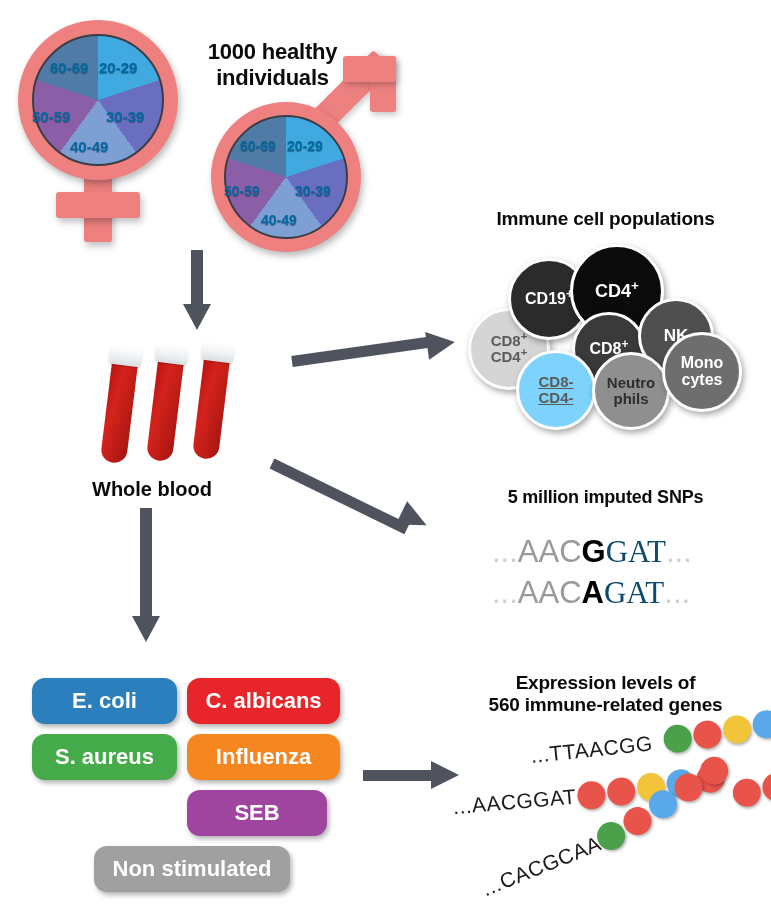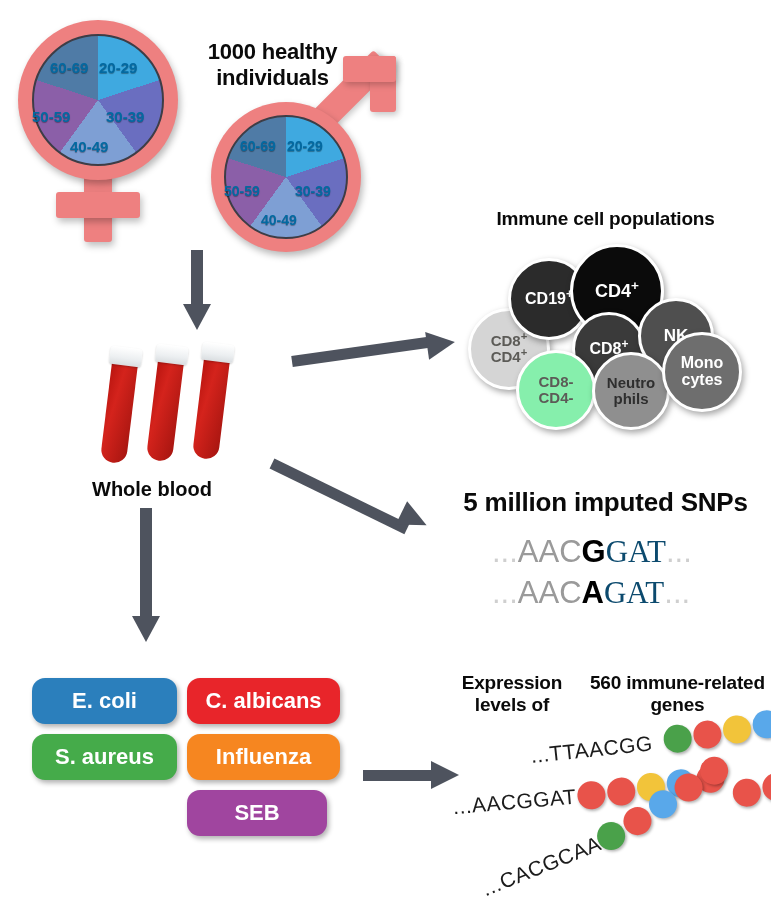--- a/index.html
+++ b/index.html
@@ -8,21 +8,21 @@
   .canvas{position:absolute;inset:0;width:771px;height:922px;}
 
   
   .abs{position:absolute;}
   .ctr{display:flex;align-items:center;justify-content:center;text-align:center;}
 
   
   .heading{font-weight:bold;color:#0a0a0a;letter-spacing:-0.2px;line-height:1.18;}
   #title-1000{left:165px;top:6px;width:215px;font-size:22px;margin-top:33px;}
   #title-immune{left:440px;top:208px;width:331px;font-size:19px;}
-  #title-snp{left:440px;top:487px;width:331px;font-size:26px;}
+  #title-snp{left:440px;top:487px;width:331px;font-size:18px;}
   #title-expr{left:440px;top:672px;width:331px;font-size:19px;}
 
   
   .gsym{position:absolute;}
   .ring{position:absolute;border-radius:50%;background:#ee8080;
         box-shadow:2px 4px 7px rgba(0,0,0,.28);}
   .pie{position:absolute;border-radius:50%;overflow:hidden;
        border:2px solid #3d3d46;box-sizing:border-box;background:#55a8e0;}
   .pielabel{position:absolute;color:#0369a1;font-weight:bold;
             text-shadow:0 1px 1px rgba(0,0,0,.35);white-space:nowrap;}
@@ -173,21 +173,21 @@
     </div>
 
     <div class="cell" style="left:112px;top:72px;width:74px;height:74px;background:#3a3a3a;color:#ffffff;font-size:16px;">
       <span>CD8<sup>+</sup></span>
     </div>
 
     <div class="cell" style="left:178px;top:58px;width:76px;height:76px;background:#4f4f4f;color:#ffffff;font-size:17px;">
       <span>NK</span>
     </div>
 
-    <div class="cell" style="left:56px;top:110px;width:80px;height:80px;background:#86efac;color:#5c5b57;font-size:15px;">
+    <div class="cell" style="left:56px;top:110px;width:80px;height:80px;background:#7dd3fc;color:#5c5b57;font-size:15px;text-decoration:underline;">
       <span>CD8-<br>CD4-</span>
     </div>
 
     <div class="cell" style="left:132px;top:112px;width:78px;height:78px;background:#8f8f8f;color:#2e2e2e;font-size:15px;">
       <span>Neutro<br>phils</span>
     </div>
 
     <div class="cell" style="left:202px;top:92px;width:80px;height:80px;background:#6e6e6e;color:#ffffff;font-size:16px;">
       <span>Mono<br>cytes</span>
     </div>
@@ -205,28 +205,29 @@
 
   <div class="abs" style="left:32px;top:678px;width:310px;height:220px;">
     <div class="chip" style="left:0px;top:0px;width:145px;height:46px;background:#2b7fbc;">E. coli</div>
     <div class="chip" style="left:155px;top:0px;width:153px;height:46px;background:#e8252a;">C. albicans</div>
 
     <div class="chip" style="left:0px;top:56px;width:145px;height:46px;background:#45ab4a;">S. aureus</div>
     <div class="chip" style="left:155px;top:56px;width:153px;height:46px;background:#f68620;">Influenza</div>
 
     <div class="chip" style="left:155px;top:112px;width:140px;height:46px;background:#a0459f;">SEB</div>
 
+    <div class="chip" style="left:62px;top:168px;width:196px;height:46px;background:#a0a0a0;">Non stimulated</div>
   </div>
 
   <div class="arrow" style="left:363px;top:758px;width:110px;height:36px;">
     <div class="arrow-shaft" style="left:0px;top:12px;width:72px;height:11px;"></div>
     <div class="arrow-head" style="left:68px;top:3px;border-top:14px solid transparent;border-bottom:14px solid transparent;border-left:28px solid #4e535e;"></div>
   </div>
 
-  <div class="abs heading ctr" id="title-expr" style="flex-direction:row;">
+  <div class="abs heading ctr" id="title-expr" style="flex-direction:column;">
     <span>Expression levels of</span>
     <span>560 immune-related genes</span>
   </div>
 
   <div class="abs" style="left:455px;top:740px;width:316px;height:175px;">
 
     <div class="strand" style="left:20px;top:22px;transform:rotate(-6deg);">
       <div class="strand-text" style="left:56px;top:-12px;">...TTAACGG</div>
       <div class="bead" style="left:190px;top:-16px;width:28px;height:28px;background:#4aa14a;"></div>
       <div class="bead" style="left:220px;top:-17px;width:28px;height:28px;background:#e8534a;"></div>

